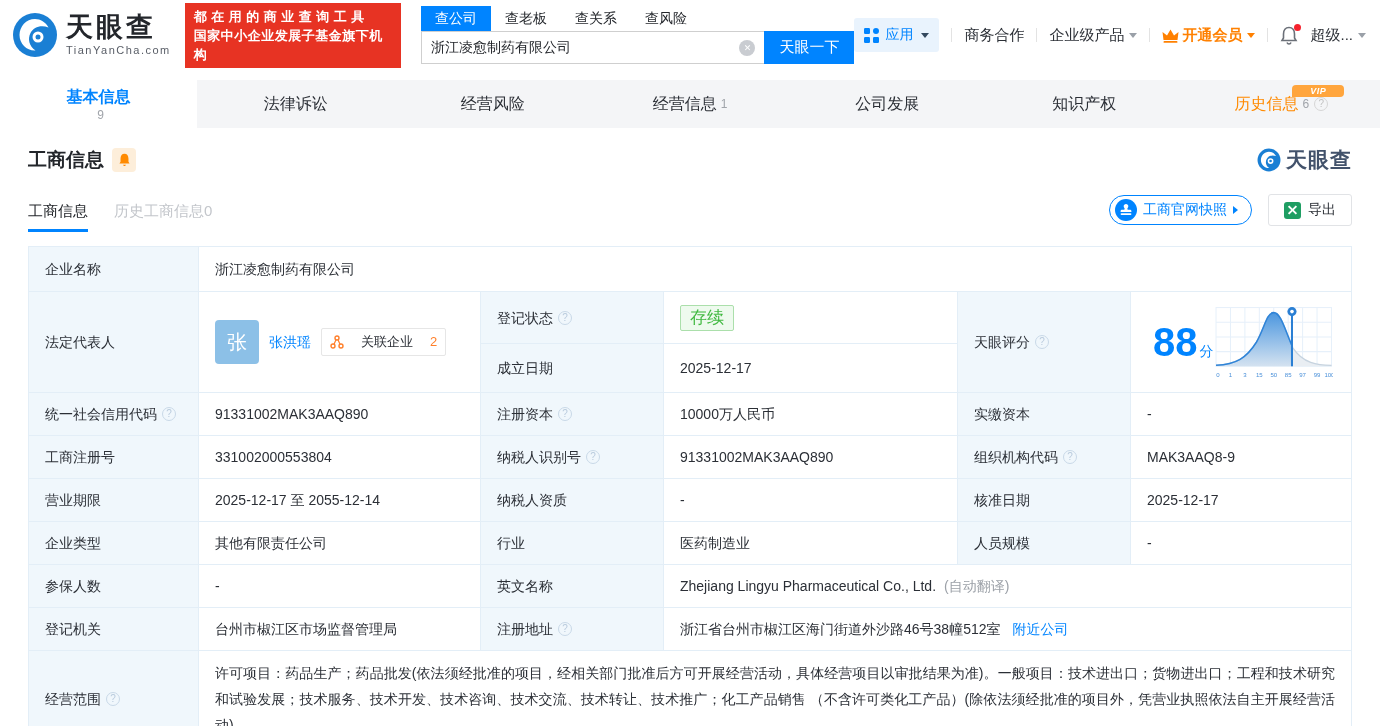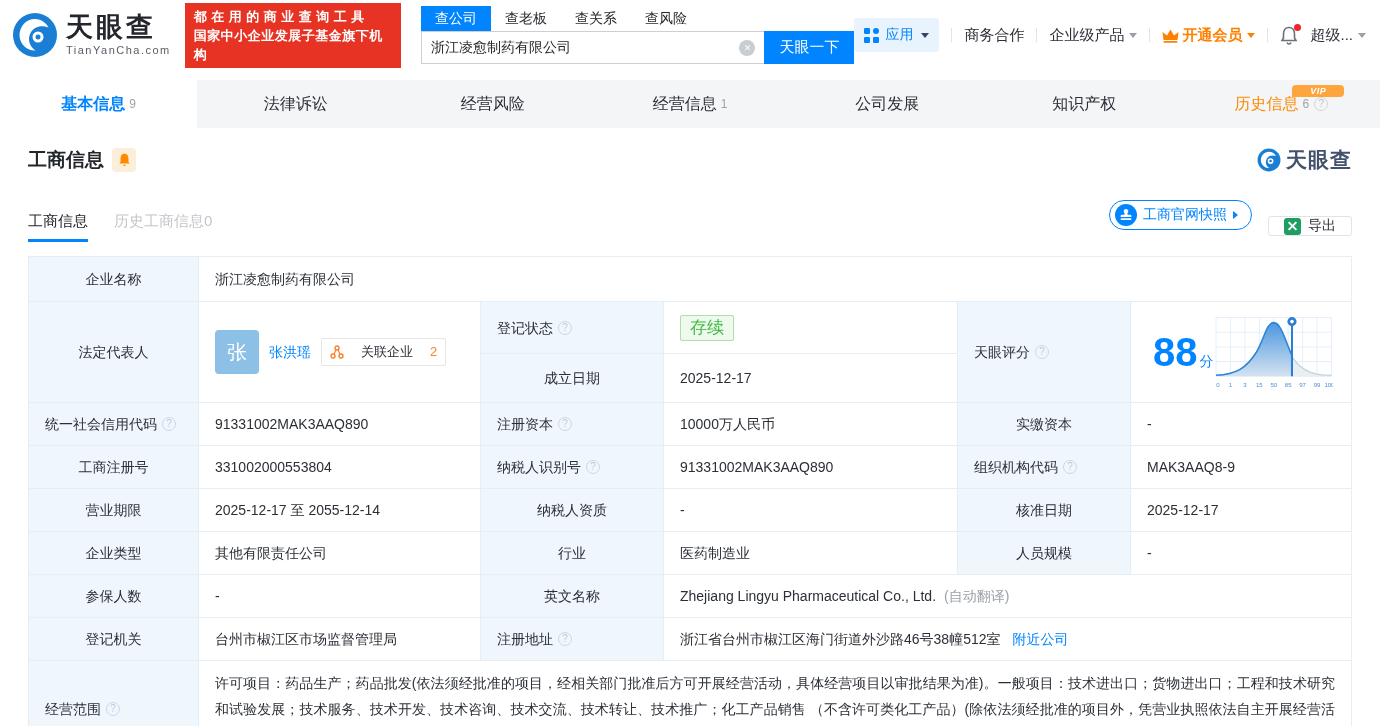--- a/index.html
+++ b/index.html
@@ -31,50 +31,50 @@
   .menu-item { color:#2b2f36; display:flex; align-items:center; gap:3px; cursor:pointer; font-size:15px; }
   .menu-item.vip { color:#ff8000; font-weight:bold; }
   .caret { width:0; height:0; border-left:4px solid transparent; border-right:4px solid transparent; border-top:5px solid #9aa0a8; margin-left:2px; }
   .caret.blue { border-top-color:#33485e; }
   .caret.orange { border-top-color:#ff8000; }
   .bell-wrap { position:relative; cursor:pointer; display:flex; }
   .red-dot { position:absolute; top:-2px; right:-3px; width:7px; height:7px; border-radius:50%; background:#f5222d; }
   
   .nav-tabs { display:flex; background:#f4f5f7; height:48px; margin-top:10px; }
   .nav-tab { flex:1; display:flex; align-items:center; justify-content:center; font-size:16px; color:#2b2f36; cursor:pointer; position:relative; }
-  .nav-tab.active { background:#fff; color:#0084ff; font-weight:bold; }
+  .nav-tab.active { background:#fff; color:#0084ff; font-weight:bold;flex-direction:column; }
   .nav-count { font-size:12px; color:#a0a4aa; margin-left:4px; font-weight:normal; }
   .nav-tab.history { color:#ff8a00; }
   .vip-badge { position:absolute; top:5px; left:55.5%; background:#ffa53d; color:#fff; font-size:9px; font-style:italic; font-weight:bold; padding:1px 18px; border-radius:4px 4px 4px 0; letter-spacing:0.5px; }
   .qmark { display:inline-block; width:14px; height:14px; border:1px solid #c9d9e8; border-radius:50%; color:#b9cbdd; font-size:10px; line-height:12px; text-align:center; margin-left:5px; vertical-align:1px; cursor:pointer; flex:0 0 14px; }
   .qmark::before { content:"?"; }
   .qmark.gray { border-color:#d6d6d6; color:#c2c2c2; }
   
   .section-head { display:flex; align-items:center; padding:18px 28px 0; }
   .section-title { font-size:19px; font-weight:bold; color:#23262b; }
   .bell-badge { width:24px; height:24px; background:#fdeeda; border-radius:4px; margin-left:8px; display:flex; align-items:center; justify-content:center; cursor:pointer; }
   .mini-logo { margin-left:auto; display:flex; align-items:center; gap:5px; }
   .mini-logo .t { font-size:21px; font-weight:bold; color:#42526b; letter-spacing:1px; }
   
   .subtab-row { display:flex; align-items:flex-end; padding:20px 28px 0; }
   .subtab { font-size:15px; margin-right:26px; padding-bottom:11px; position:relative; color:#23262b; cursor:pointer; }
   .subtab.active::after { content:""; position:absolute; left:0; right:0; bottom:0; height:3px; background:#0084ff; }
   .subtab.inactive { color:#c3c6cb; }
   .subtab-actions { margin-left:auto; display:flex; align-items:center; padding-bottom:6px; }
   .btn-snapshot { display:flex; align-items:center; gap:6px; border:1px solid #0084ff; color:#0084ff; border-radius:15px; height:30px; padding:0 13px 0 5px; font-size:14px; background:#fff; cursor:pointer; }
-  .btn-export { display:flex; align-items:center; gap:7px; border:1px solid #e1e3e6; border-radius:3px; height:20px; padding:0 15px; font-size:14px; background:#fff; color:#2b2f36; margin-left:16px; cursor:pointer;margin-top:22px; }
+  .btn-export { display:flex; align-items:center; gap:7px; border:1px solid #e1e3e6; border-radius:3px; height:32px; padding:0 15px; font-size:14px; background:#fff; color:#2b2f36; margin-left:16px; cursor:pointer; }
   .snap-arrow { width:0; height:0; border-top:4px solid transparent; border-bottom:4px solid transparent; border-left:5px solid #0084ff; }
   .xls-icon { width:17px; height:17px; background:#1f9e63; border-radius:3px; position:relative; }
   .xls-icon::before, .xls-icon::after { content:""; position:absolute; left:3px; top:7.5px; width:11px; height:2px; background:#fff; }
   .xls-icon::before { transform:rotate(45deg); }
   .xls-icon::after { transform:rotate(-45deg); }
   
   .info-table { width:1324px; margin:14px 28px 0; border-collapse:collapse; table-layout:fixed; font-size:14px; }
   .info-table td { border:1px solid #e3eef7; padding:9px 16px; vertical-align:middle; color:#2b2f36; line-height:20px; }
-  .info-table td.lbl { background:#f0f7fc;text-align:center; }
+  .info-table td.lbl { background:#f0f7fc; }
   .lbl-inner { display:flex; align-items:center; }
   tr.r-std { height:43px; }
   .badge-green { display:inline-block; padding:2px 9px; background:#eefaee; border:1px solid #abdfab; color:#41b941; font-size:17px; border-radius:2px; }
   .legal-cell { display:flex; align-items:center; gap:10px; }
   .avatar { width:44px; height:44px; border-radius:4px; background:#8cc0e7; color:#fff; font-size:20px; display:flex; align-items:center; justify-content:center; cursor:pointer; flex:0 0 44px; }
   .rep-name { color:#0084ff; cursor:pointer; }
   .related-badge { display:inline-flex; align-items:center; gap:17px; border:1px solid #e6e6e6; border-radius:2px; padding:3px 8px; font-size:13px; cursor:pointer; background:#fff; }
   .related-count { color:#ff7f2a; }
   .score-cell { display:flex; align-items:center; justify-content:space-between; padding:2px 2px 2px 6px; }
   .score-num { font-size:40px; font-weight:bold; color:#0084ff; line-height:1; }

